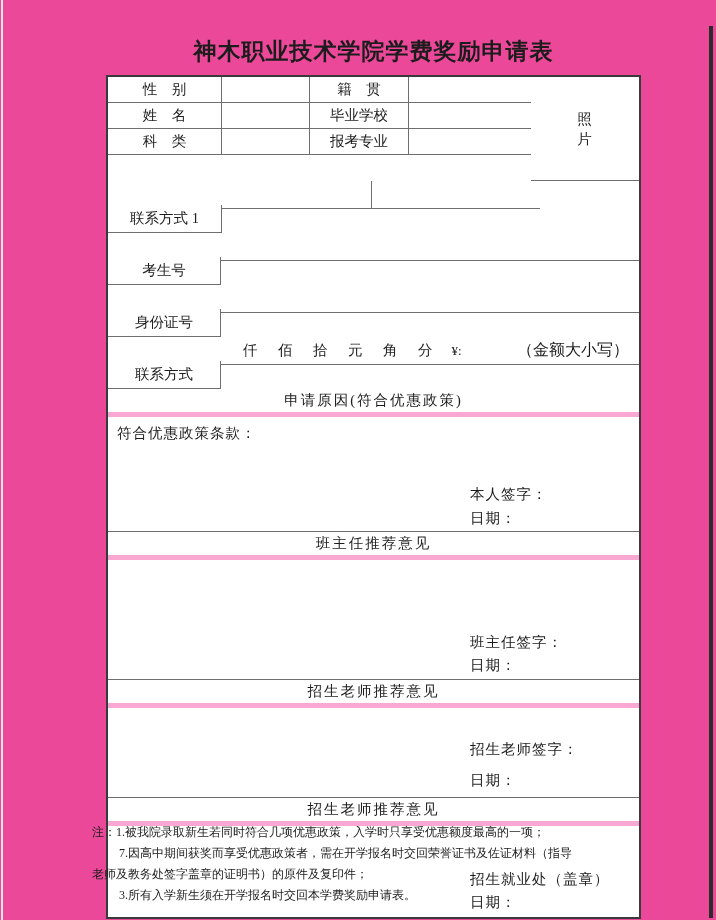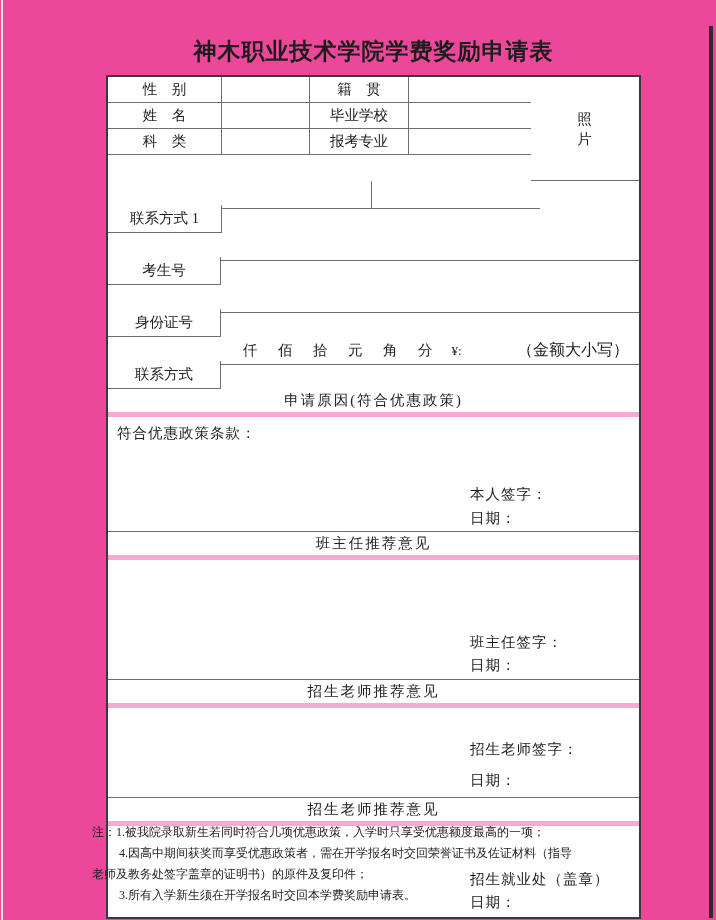--- a/index.html
+++ b/index.html
@@ -187,17 +187,17 @@
     <div class="sec-header">招生老师推荐意见</div>
     <div class="sec-body b4 h-b4">
       <div class="sign-line">招生就业处（盖章）</div>
       <div class="date-line">日期：</div>
     </div>
 
   </div>
 
   <div class="notes">
     <div class="nline"><span>注：</span><span>1.被我院录取新生若同时符合几项优惠政策，入学时只享受优惠额度最高的一项；</span></div>
-    <div class="nline indent">4.因高中期间获奖而享受优惠政策者，需在开学报名时交回荣誉证书及佐证材料（指导</div>
+    <div class="nline indent">7.因高中期间获奖而享受优惠政策者，需在开学报名时交回荣誉证书及佐证材料（指导</div>
     <div class="nline">老师及教务处签字盖章的证明书）的原件及复印件；</div>
     <div class="nline indent">3.所有入学新生须在开学报名时交回本学费奖励申请表。</div>
   </div>
 </div>
 
 </body></html>

